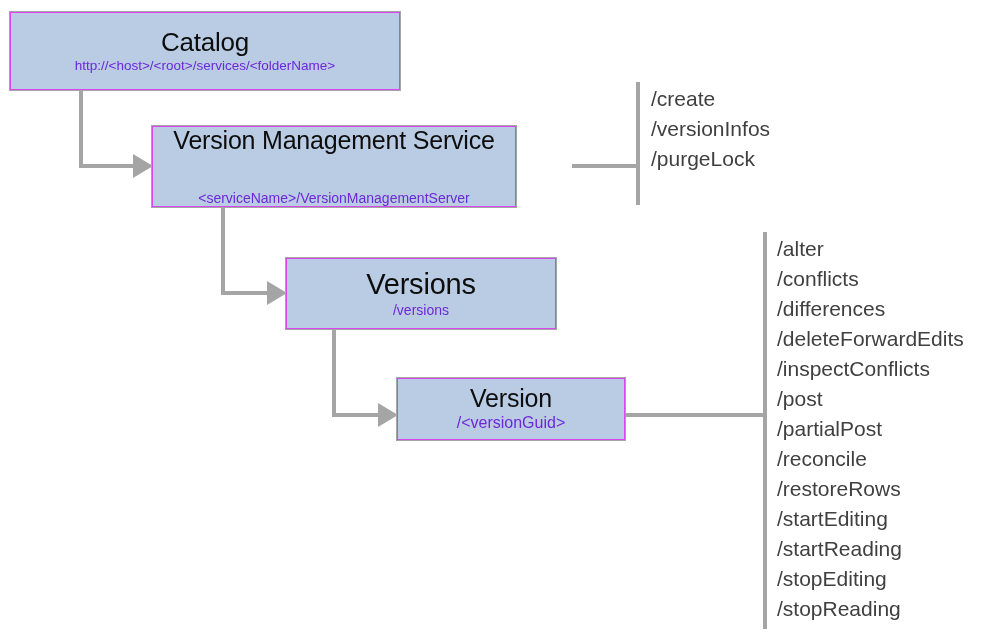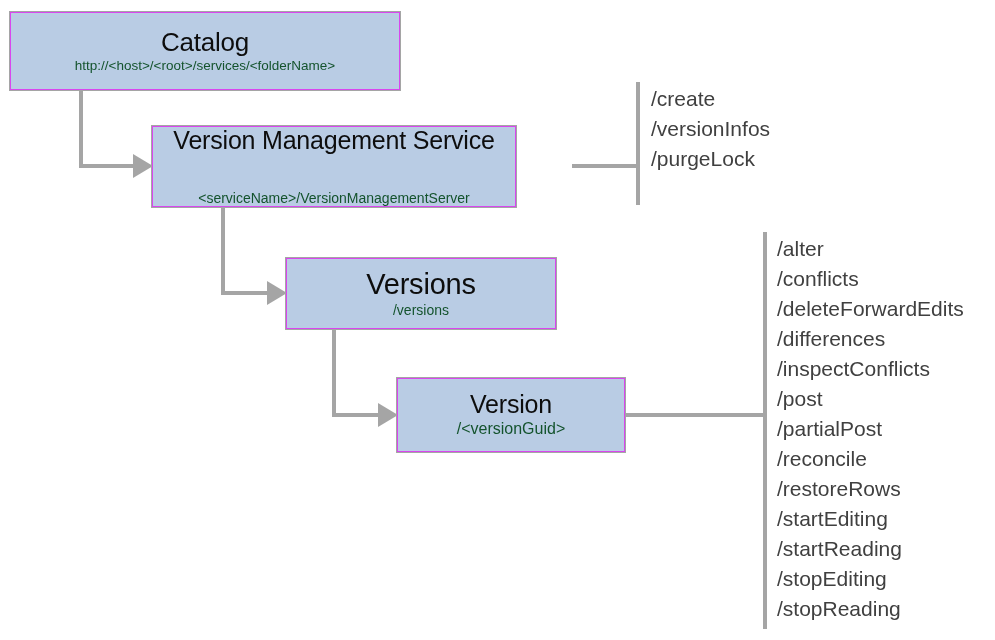--- a/index.html
+++ b/index.html
@@ -38,37 +38,37 @@
     font-size: 25px;
     line-height: 1.08;
     color: #0d0d0d;
     font-weight: 400;
     letter-spacing: -0.2px;
     white-space: nowrap;
   }
   .node-sub {
     font-size: 14px;
     line-height: 1.15;
-    color: #14532d;
+    color: #6d28d9;
     margin-top: 2px;
     white-space: nowrap;
   }
   #box-catalog { left: 10px;  top: 12px;  width: 390px; height: 78px; }
   #box-catalog .node-title { font-size: 26px; }
   #box-catalog .node-sub   { font-size: 13.5px; }
 
   #box-vms { left: 152px; top: 126px; width: 364px; height: 81px; justify-content: space-between; }
   #box-vms .node-title { font-size: 25px; }
   #box-vms .node-sub   { font-size: 14px; }
 
   #box-versions { left: 286px; top: 258px; width: 270px; height: 71px; }
   #box-versions .node-title { font-size: 29px; }
   #box-versions .node-sub   { font-size: 14px; }
 
-  #box-version { left: 397px; top: 378px; width: 228px; height: 74px; }
+  #box-version { left: 397px; top: 378px; width: 228px; height: 62px; }
   #box-version .node-title { font-size: 25px; }
   #box-version .node-sub   { font-size: 16px; }
 
   svg.connector-layer {
     position: absolute;
     left: 0; top: 0;
     width: 995px; height: 640px;
     pointer-events: none;
   }
 
@@ -141,22 +141,22 @@
 
   <div class="op-list" id="ops-service">
       <div class="op-item">/create</div>
       <div class="op-item">/versionInfos</div>
       <div class="op-item">/purgeLock</div>
     </div>
 
   <div class="op-list" id="ops-version">
       <div class="op-item">/alter</div>
       <div class="op-item">/conflicts</div>
+      <div class="op-item">/differences</div>
       <div class="op-item">/deleteForwardEdits</div>
-      <div class="op-item">/differences</div>
       <div class="op-item">/inspectConflicts</div>
       <div class="op-item">/post</div>
       <div class="op-item">/partialPost</div>
       <div class="op-item">/reconcile</div>
       <div class="op-item">/restoreRows</div>
       <div class="op-item">/startEditing</div>
       <div class="op-item">/startReading</div>
       <div class="op-item">/stopEditing</div>
       <div class="op-item">/stopReading</div>
     </div>

